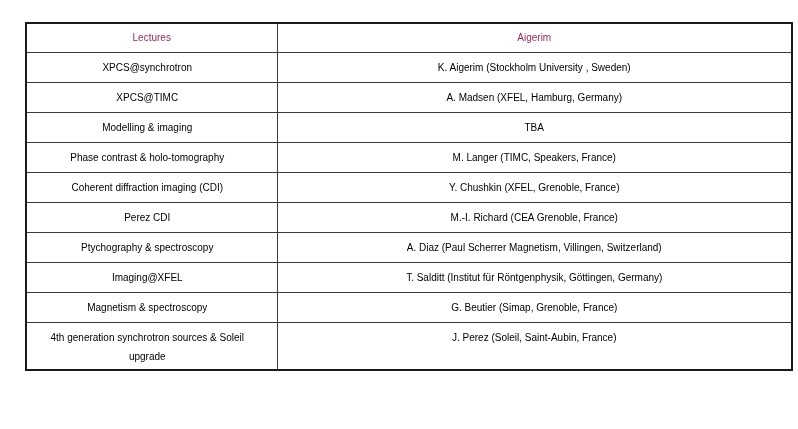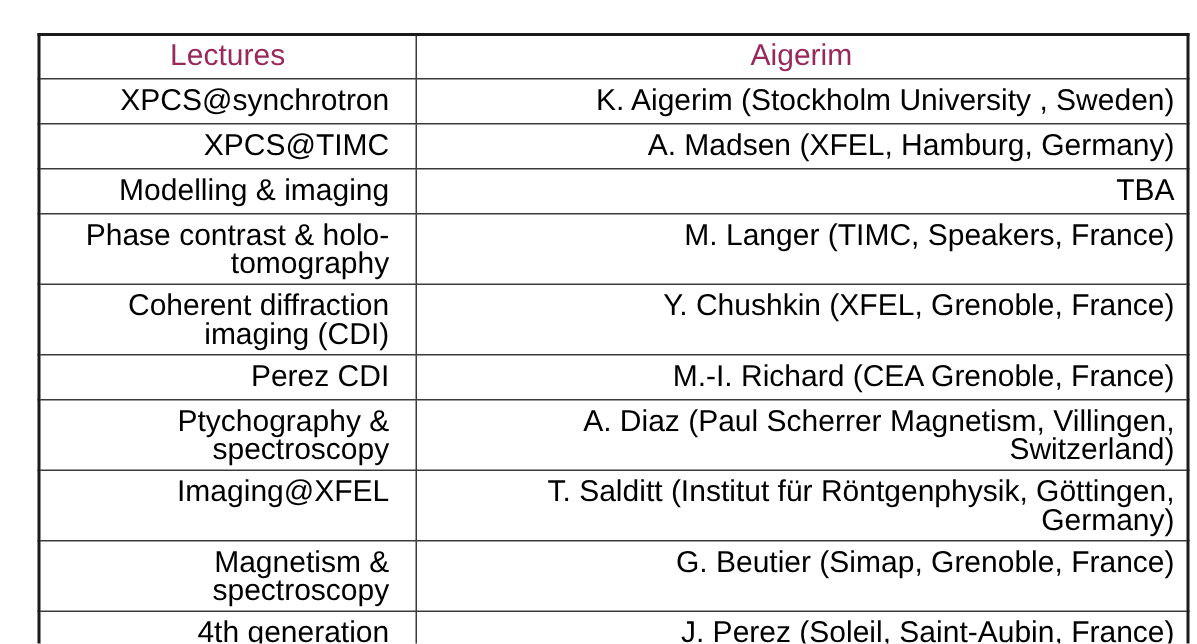--- a/index.html
+++ b/index.html
@@ -15,36 +15,36 @@
     border-collapse: collapse;
     table-layout: fixed;
     width: 768px;
     margin: 22px 0 0 25px;
     border: 2px solid var(--outer-border);
     background: #ffffff;
   }
   table.schedule col.col-lectures { width: 251px; }
   table.schedule th, table.schedule td {
     border: 1px solid var(--border-color);
-    font-size: 20px;
+    font-size: 10px;
     line-height: 19px;
     overflow: hidden;
   }
   table.schedule th {
     height: 29px;
     font-weight: normal;
     text-align: center;
     vertical-align: middle;
     color: var(--header-color);
     padding: 2px 6px;
   }
   table.schedule td {
     height: 30px;
     vertical-align: top;
-    text-align: right;
+    text-align: center;
     padding: 5px 8px 3px 8px;
     word-wrap: break-word;
   }
   table.schedule td.lecture-cell { padding-right: 17px; }
 </style>
 </head>
 <body>
 
 <table class="schedule">
   <colgroup>

